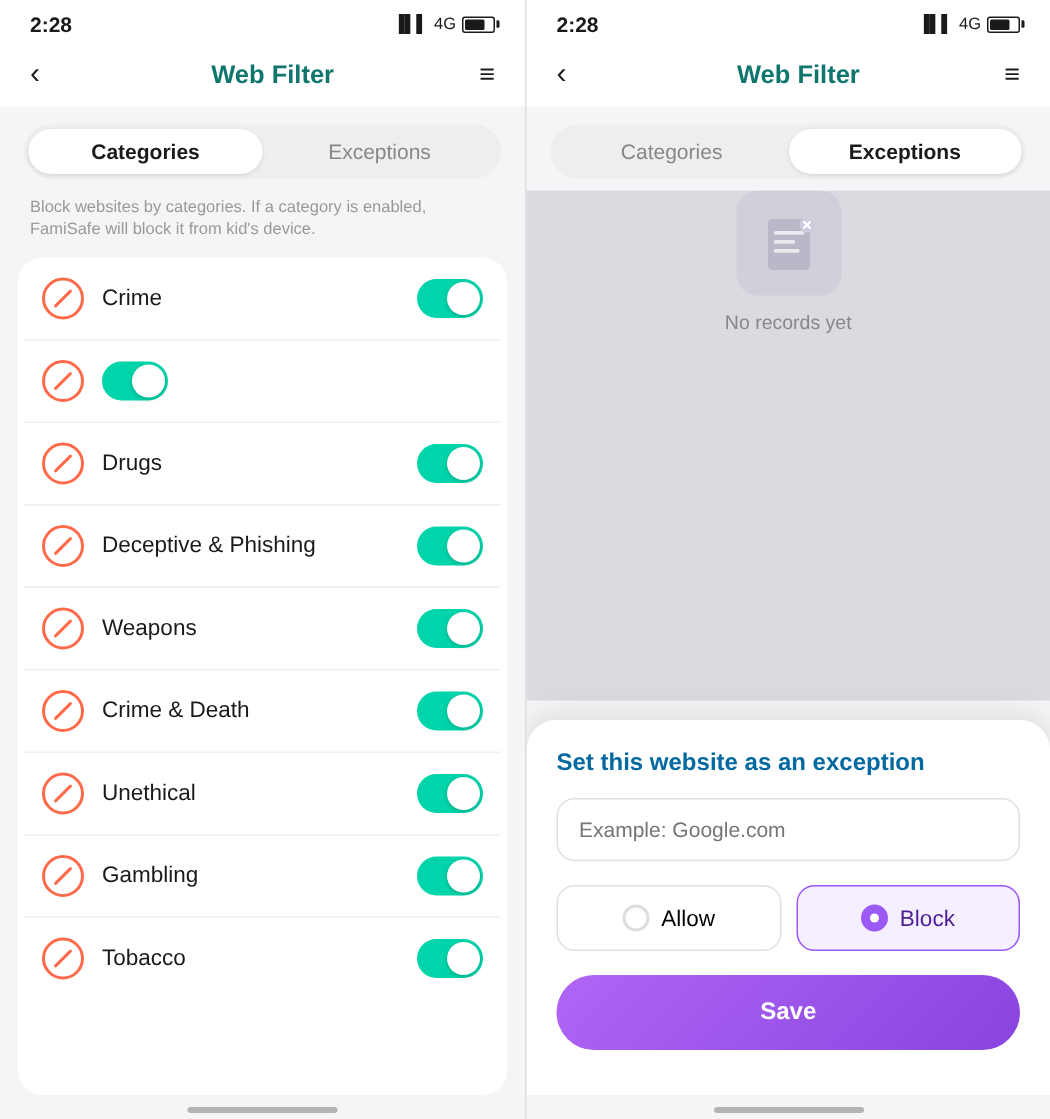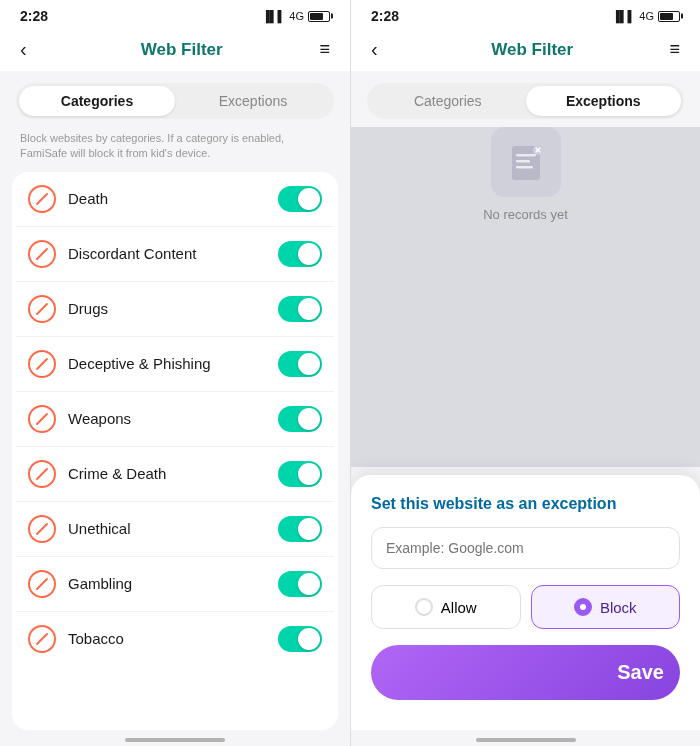--- a/index.html
+++ b/index.html
@@ -330,24 +330,24 @@
       border-radius: 50%;
     }
 
     .save-btn {
       width: 100%;
       padding: 16px;
       background: linear-gradient(135deg, #b066f5, #8844e0);
       border: none;
       border-radius: 30px;
       color: #fff;
-      font-size: 20px;
+      font-size: 16px;
       font-weight: 600;
       cursor: pointer;
-      text-align: right;
+      text-align: center;
     }
 
     
     .category-list::-webkit-scrollbar { display: none; }
   </style>
 </head>
 <body>
 
 <div class="phone-panel">
 
@@ -372,29 +372,28 @@
     <div class="tab-item active">Categories</div>
     <div class="tab-item">Exceptions</div>
   </div>
 
   <div class="description">Block websites by categories. If a category is enabled, FamiSafe will block it from kid's device.</div>
 
   <div class="category-list">
 
     <div class="category-item">
       <div class="block-icon"></div>
-      <span class="category-name">Death</span>
-      <div class="toggle">
-          <div class="toggle-knob"></div>
-        </div>
-    </div>
-
-    <div class="category-item">
-      <div class="block-icon"></div>
-      <span class="category-name">Discordant Content</span>
+      <span class="category-name">Crime</span>
+      <div class="toggle">
+          <div class="toggle-knob"></div>
+        </div>
+    </div>
+
+    <div class="category-item">
+      <div class="block-icon"></div>
       <div class="toggle">
           <div class="toggle-knob"></div>
         </div>
     </div>
 
     <div class="category-item">
       <div class="block-icon"></div>
       <span class="category-name">Drugs</span>
       <div class="toggle">
           <div class="toggle-knob"></div>

